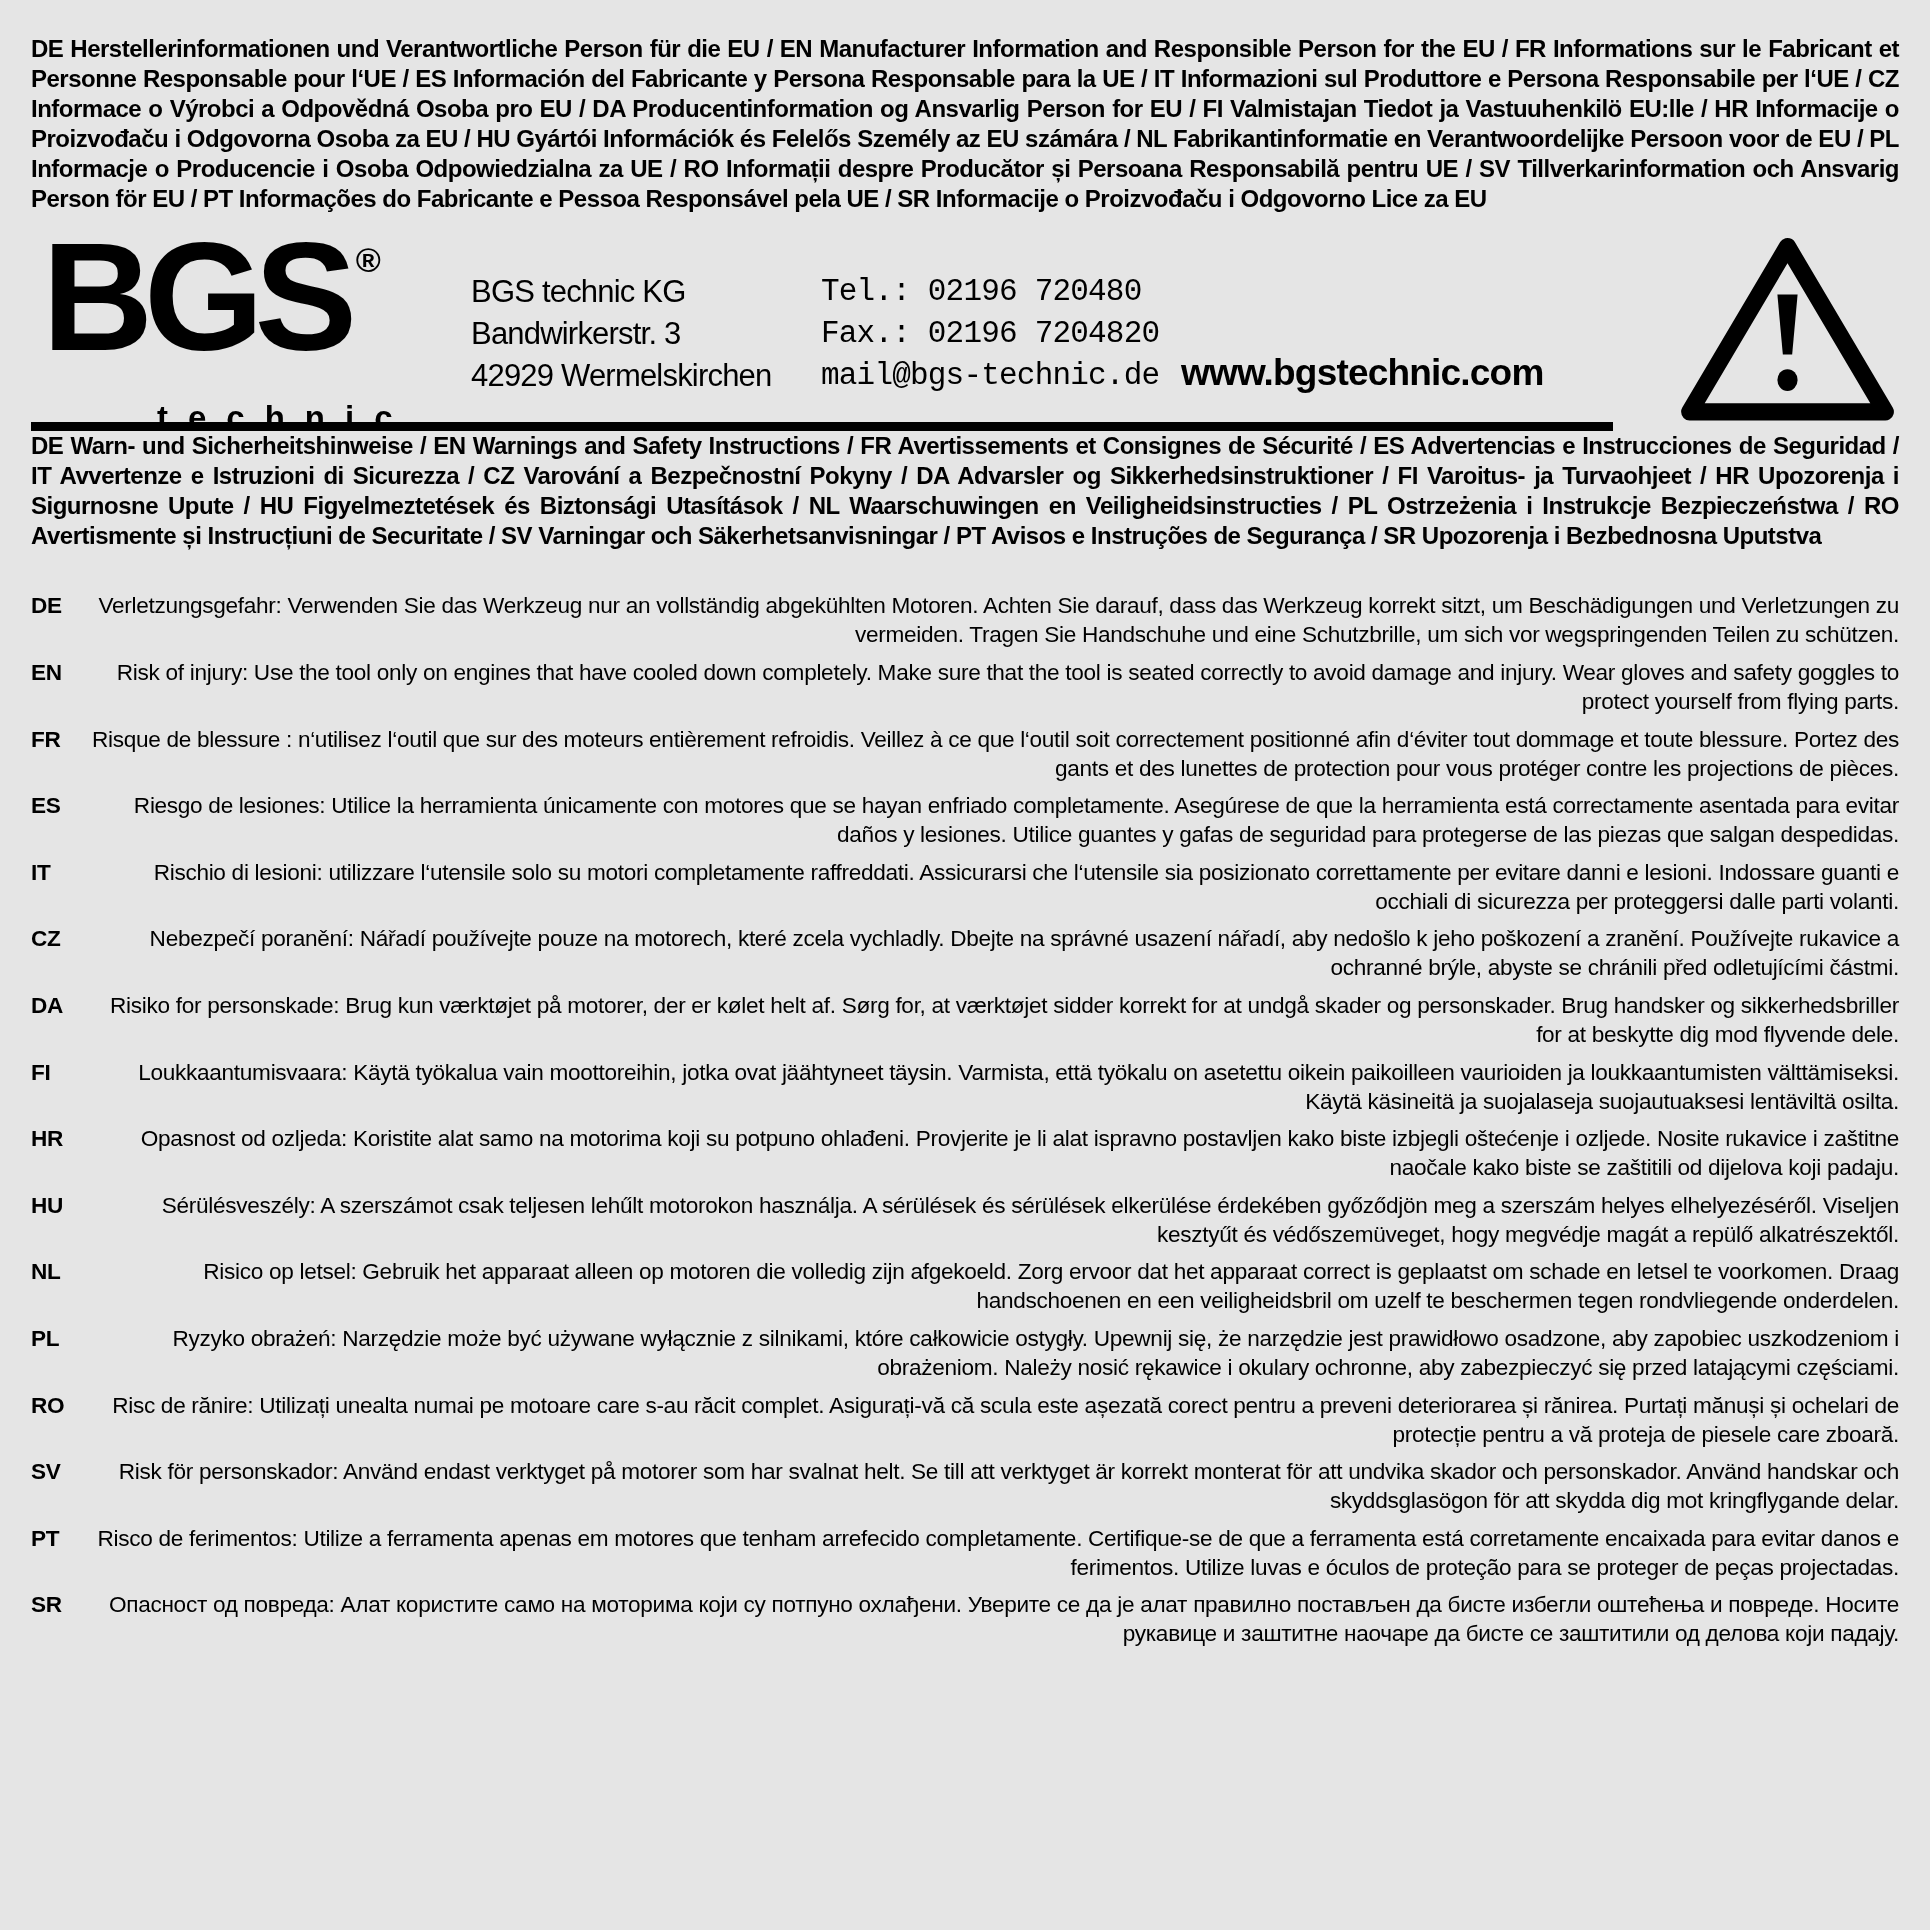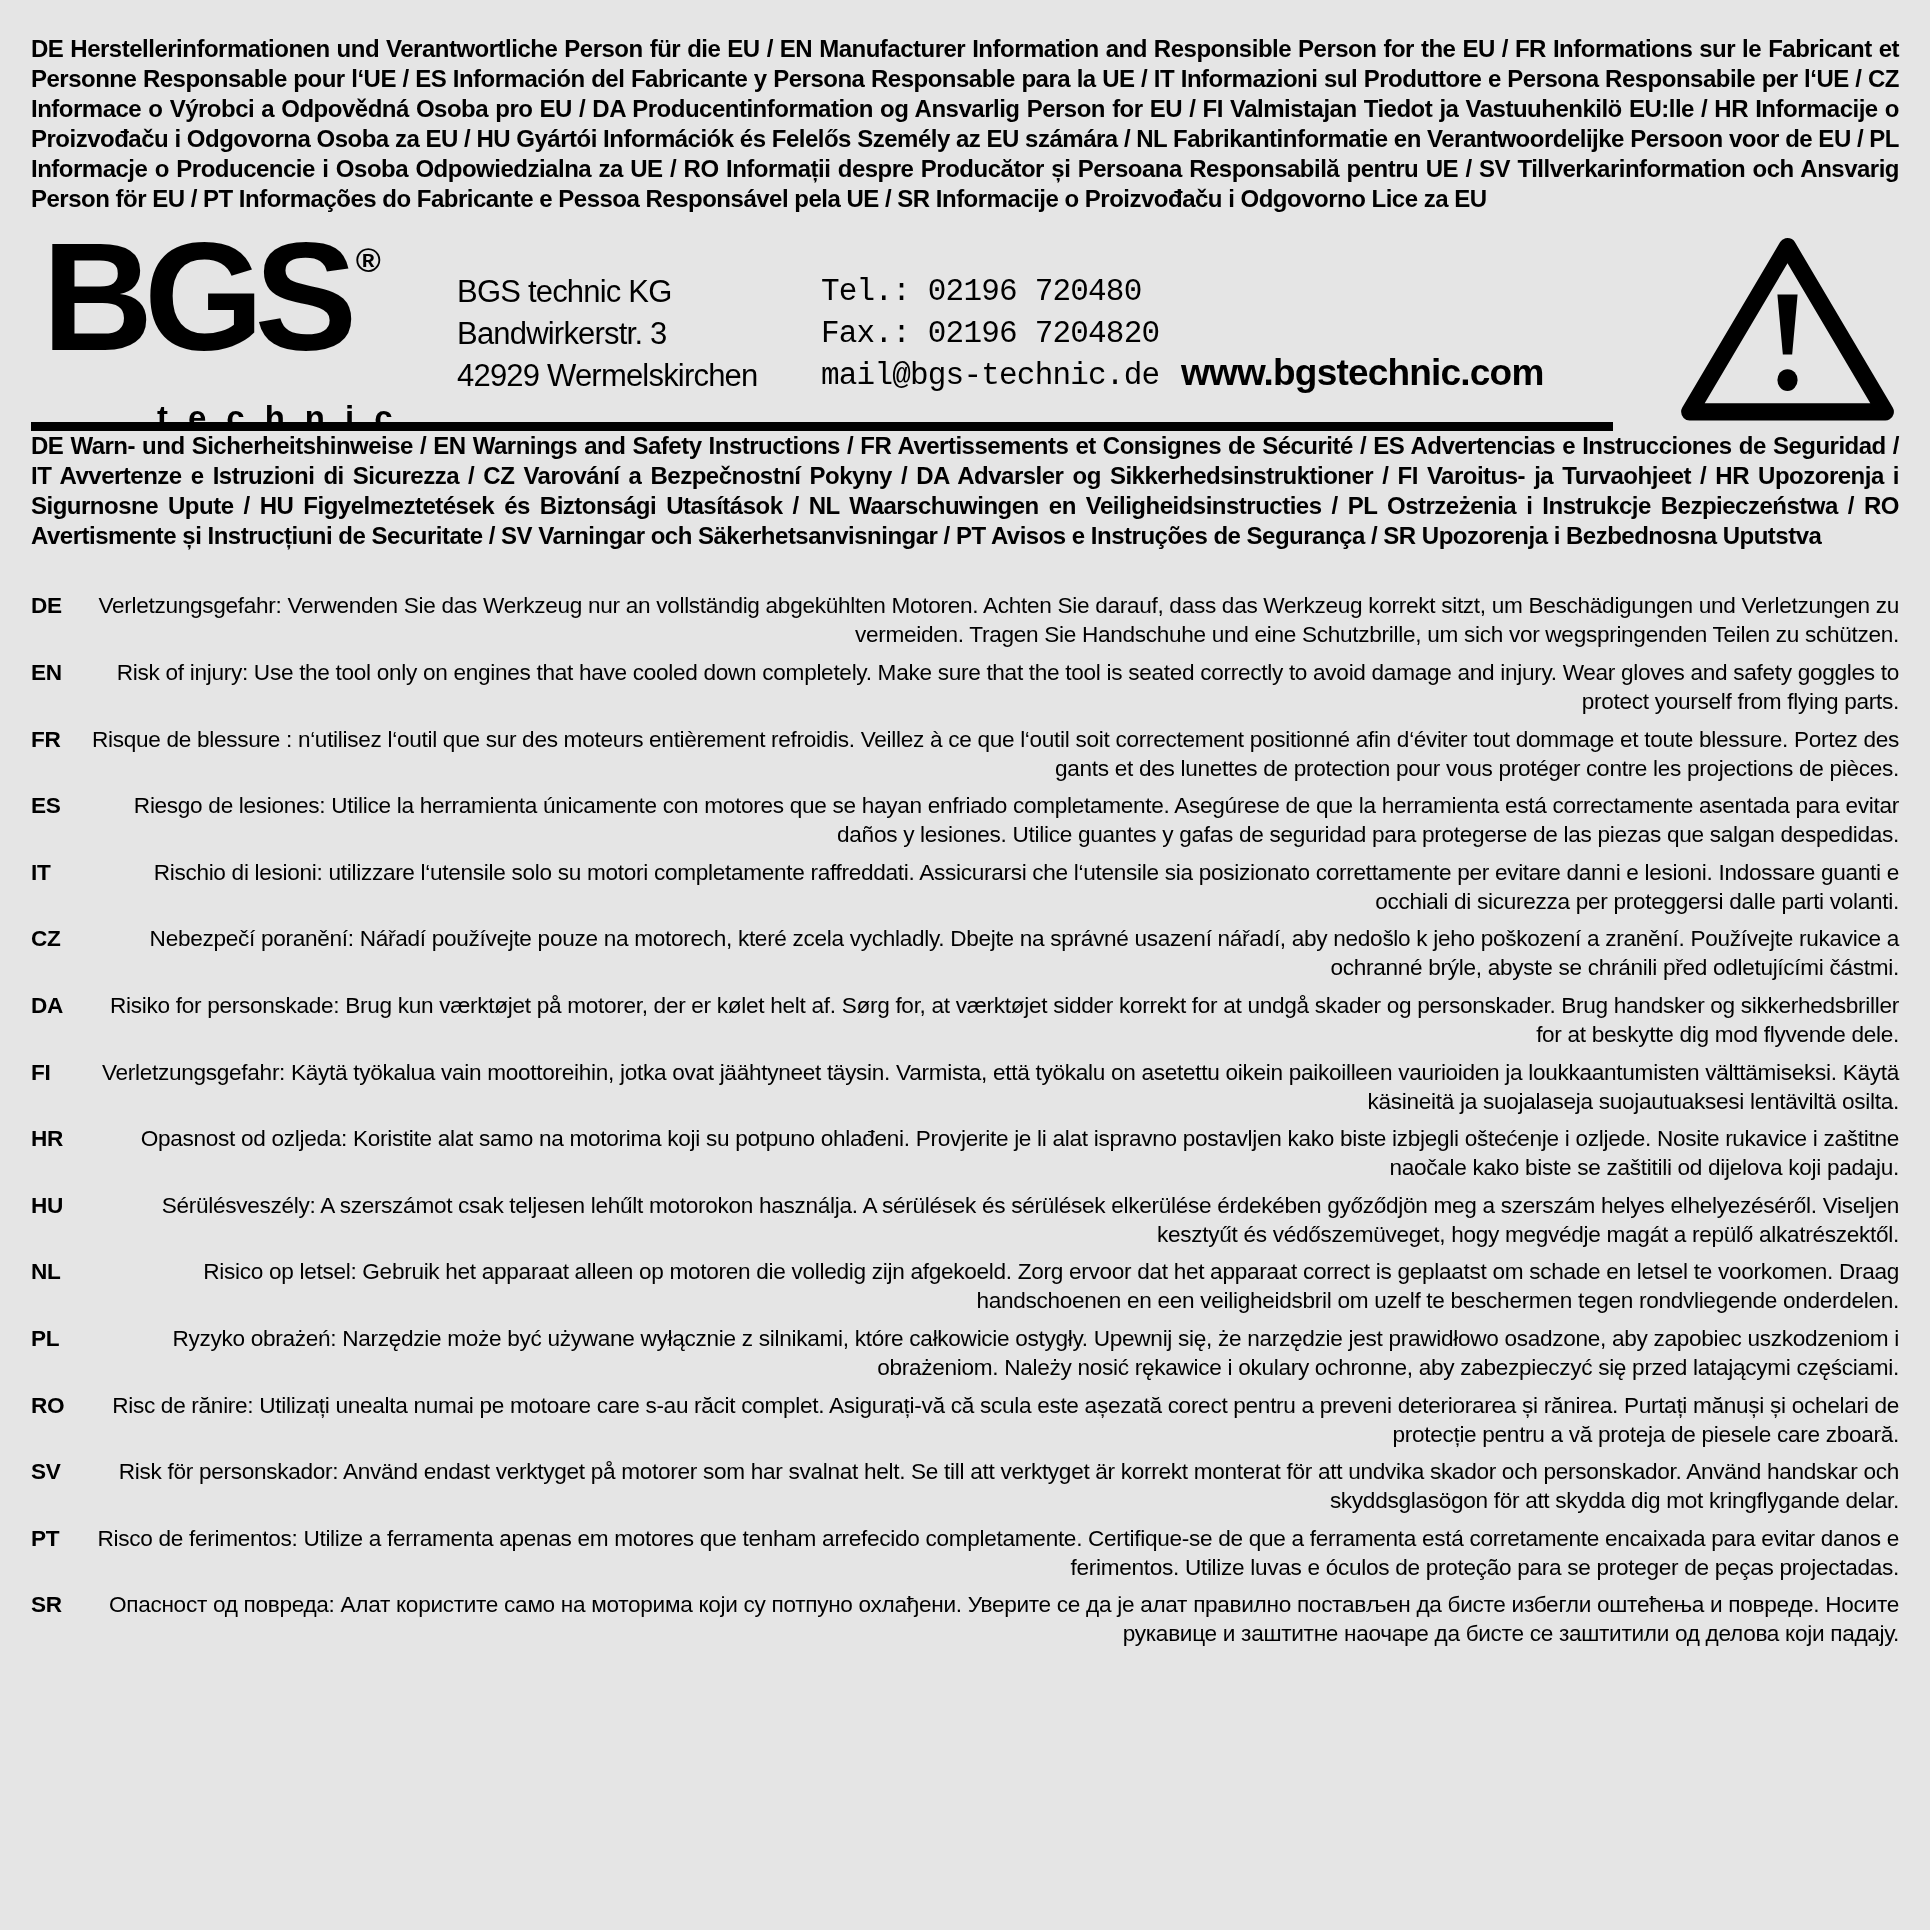--- a/index.html
+++ b/index.html
@@ -42,21 +42,21 @@
     margin-left: 7.8px;
   }
   .logo-technic {
     font-weight: bold;
     font-size: 33px;
     line-height: 36px;
     letter-spacing: 20px;
     padding-left: 115px;
     white-space: nowrap;
   }
-  .addr-col { position: absolute; left: 426px; top: 37px; font-size: 31px; line-height: 42px; letter-spacing: -0.8px; }
+  .addr-col { position: absolute; left: 440px; top: 37px; font-size: 31px; line-height: 42px; letter-spacing: -0.8px; }
   .contact-col { position: absolute; left: 790px; top: 37px; font-size: 31px; line-height: 42px; letter-spacing: -0.8px; font-family: Liberation Mono, monospace; }
   .website {
     position: absolute; left: 1150px; top: 118px;
     font-size: 37px; font-weight: bold; letter-spacing: -0.8px;
   }
   .warning-triangle { position: absolute; right: 1.6px; top: 0; }
   .divider { height: 9.3px; width: 1582px; background: #000000; margin-top: 6.2px; }
   .h2-block { }
   
   .warnings-list { margin-top: 40px; }
@@ -132,21 +132,21 @@
     <div class="warning-row">
       <span class="lang-code">CZ</span>
       <span class="warning-text">Nebezpečí poranění: Nářadí používejte pouze na motorech, které zcela vychladly. Dbejte na správné usazení nářadí, aby nedošlo k jeho poškození a zranění. Používejte rukavice a ochranné brýle, abyste se chránili před odletujícími částmi.</span>
     </div>
     <div class="warning-row">
       <span class="lang-code">DA</span>
       <span class="warning-text">Risiko for personskade: Brug kun værktøjet på motorer, der er kølet helt af. Sørg for, at værktøjet sidder korrekt for at undgå skader og personskader. Brug handsker og sikkerhedsbriller for at beskytte dig mod flyvende dele.</span>
     </div>
     <div class="warning-row">
       <span class="lang-code">FI</span>
-      <span class="warning-text">Verletzungsgefahr: Käytä työkalua vain moottoreihin, jotka ovat jäähtyneet täysin. Varmista, että työkalu on asetettu oikein paikoilleen vaurioiden ja loukkaantumisten välttämiseksi. Käytä käsineitä ja suojalaseja suojautuaksesi lentäviltä osilta.</span>
+      <span class="warning-text">Loukkaantumisvaara: Käytä työkalua vain moottoreihin, jotka ovat jäähtyneet täysin. Varmista, että työkalu on asetettu oikein paikoilleen vaurioiden ja loukkaantumisten välttämiseksi. Käytä käsineitä ja suojalaseja suojautuaksesi lentäviltä osilta.</span>
     </div>
     <div class="warning-row">
       <span class="lang-code">HR</span>
       <span class="warning-text">Opasnost od ozljeda: Koristite alat samo na motorima koji su potpuno ohlađeni. Provjerite je li alat ispravno postavljen kako biste izbjegli oštećenje i ozljede. Nosite rukavice i zaštitne naočale kako biste se zaštitili od dijelova koji padaju.</span>
     </div>
     <div class="warning-row">
       <span class="lang-code">HU</span>
       <span class="warning-text">Sérülésveszély: A szerszámot csak teljesen lehűlt motorokon használja. A sérülések és sérülések elkerülése érdekében győződjön meg a szerszám helyes elhelyezéséről. Viseljen kesztyűt és védőszemüveget, hogy megvédje magát a repülő alkatrészektől.</span>
     </div>
     <div class="warning-row">

